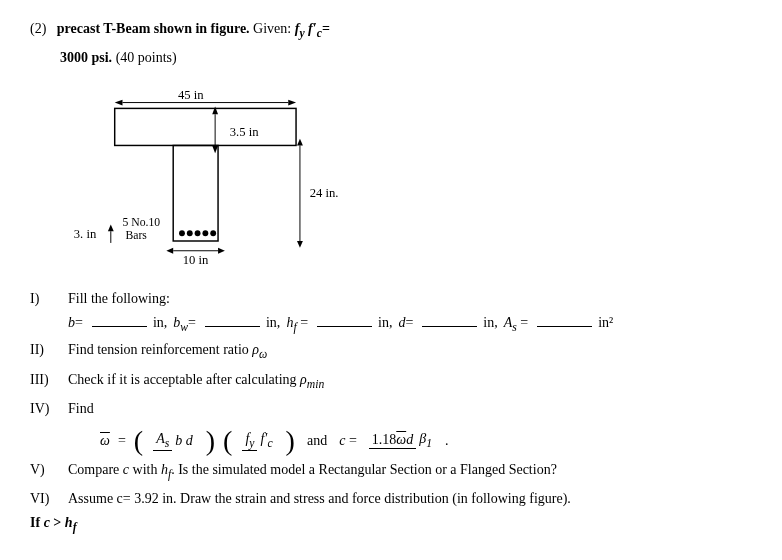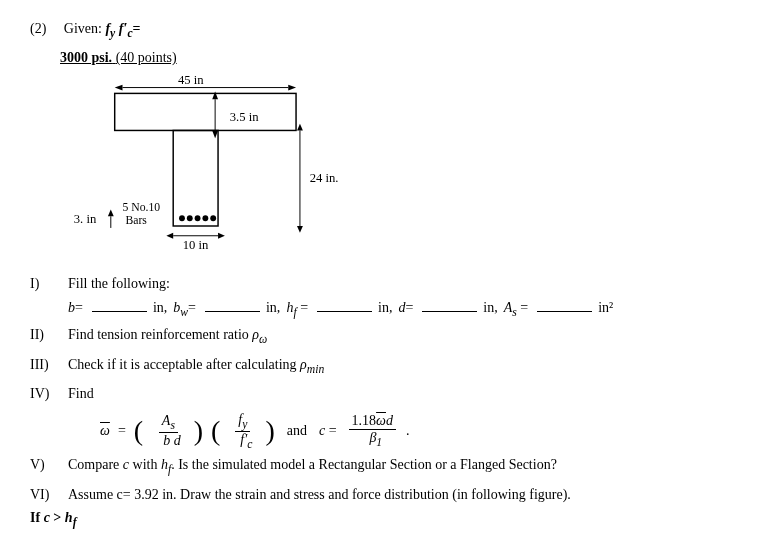--- a/index.html
+++ b/index.html
@@ -63,34 +63,33 @@
       margin: 0 3px;
     }
     .formula-area {
       display: flex;
       align-items: center;
       margin: 6px 0 4px 70px;
       gap: 8px;
     }
     .fraction {
       display: inline-flex;
-      flex-direction: column;
+      flex-direction: row;
       align-items: center;
       vertical-align: middle;
       margin: 0 2px;
     }
     .fraction .num {
       border-bottom: 1px solid #000;
       padding: 0 3px;
       text-align: center;
     }
     .fraction .den {
       padding: 0 3px;
       text-align: center;
-      margin-left: 7px;
     }
     .bracket-group {
       display: inline-flex;
       align-items: center;
       font-size: 28px;
       line-height: 1;
     }
     .bracket-inner {
       display: inline-flex;
       align-items: center;
@@ -100,24 +99,24 @@
     .bold { font-weight: bold; }
     .italic { font-style: italic; }
     .part-text { flex: 1; }
   </style>
 </head>
 <body>
 
 <div class="problem-header">
   <span>(2)</span>&nbsp;
   &nbsp;
-  &nbsp;
+  <span class="bold">precast T-Beam shown in figure.</span>&nbsp;
   <span>Given:</span>&nbsp;<span class="italic bold"><span>f</span><sub>y</sub></span>&nbsp;<span class="italic bold"><span>f′</span><sub>c</sub></span><span class="bold"> =</span>
 </div>
-<div style="margin-left:30px; margin-bottom:4px;text-decoration:underline;">
+<div style="margin-left:30px; margin-bottom:19px;">
   <span class="bold">3000 psi.</span>&nbsp;<span>(40 points)</span>
 </div>
 
 <div class="figure-area">
   <div class="beam-diagram">
 
     <svg class="beam-svg" viewBox="0 0 320 200" xmlns="http://www.w3.org/2000/svg">
 
       <line x1="60" y1="18" x2="230" y2="18" stroke="#000" stroke-width="1"></line>
       <polygon points="60,15 60,21 52,18" fill="#000"></polygon>

